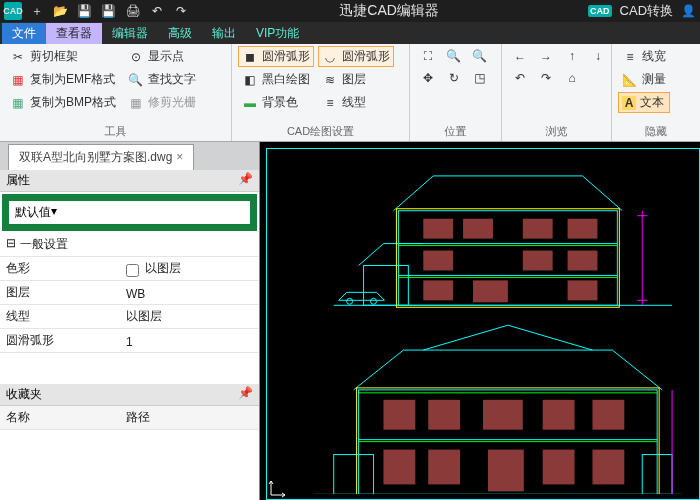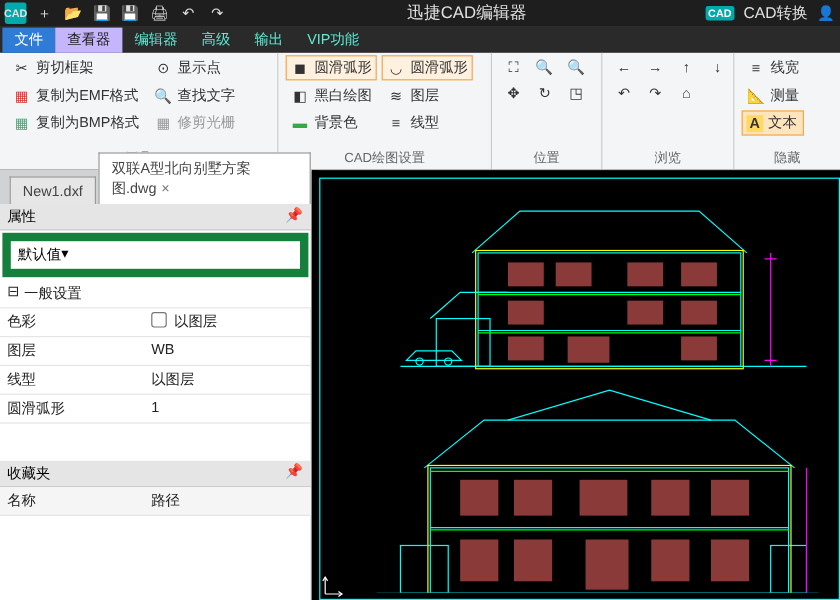--- a/index.html
+++ b/index.html
@@ -28,21 +28,21 @@
 .tabs{height:28px;background:#d0d2d4;display:flex;align-items:flex-end;padding-left:8px;gap:2px}
 .ftab{padding:4px 10px;background:#e6e6e6;border:1px solid #999;border-bottom:none;font-size:11px;color:#444;cursor:pointer}
 .ftab.active{background:#fff}
 .ftab .x{margin-left:4px;color:#777;cursor:pointer}
 .paneltitle{display:flex;justify-content:space-between;padding:2px 6px;border-bottom:1px solid #ccc;background:#e5e5e5}
 .paneltitle .pin{cursor:pointer;color:#555}
 .combo{margin:2px;border:7px solid #15803d;padding:3px 6px;display:flex;justify-content:flex-start;background:#fff;cursor:pointer}
 .proptable{flex:0 0 auto}
 .proprow{display:flex;border-bottom:1px solid #e5e5e5}
 .proprow .k{width:120px;padding:3px 6px;color:#222}
-.proprow .v{flex:1;padding:3px 6px;color:#222;display:flex;align-items:flex-start;gap:4px}
+.proprow .v{flex:1;padding:3px 6px;color:#222;display:flex;align-items:flex-end;gap:4px}
 .proprow.header{background:#fff}
 .proprow.header .k{font-weight:400}
 .proprow .k.indent{}
 .proprow input[type=checkbox]{margin-right:2px}
 .canvas{flex:1;background:#000;position:relative;border-left:6px solid #000;border-top:6px solid #000}
 .canvas::before{content:"";position:absolute;inset:0;border:1px solid #0ff}
 .drawing{position:absolute;inset:8px}
 svg{display:block}
 .corner{position:absolute;left:2px;bottom:2px;width:20px;height:20px}
 </style>
@@ -224,21 +224,20 @@
           </div>
     </div>
       </div>
     <div class="label">隐藏</div>
   </div>
 </div>
 
 <div class="content">
   <div class="leftpanel">
     <div class="tabs">
-      <div class="ftab"><span>New1.dxf</span></div>
       <div class="ftab active"><span>双联A型北向别墅方案图.dwg</span><span class="x">×</span></div>
     </div>
     <div class="paneltitle">
         <span>属性</span>
         <span class="pin">📌</span>
       </div>
     <div class="combo">
         <span>默认值</span>
         <span>▾</span>
       </div>

